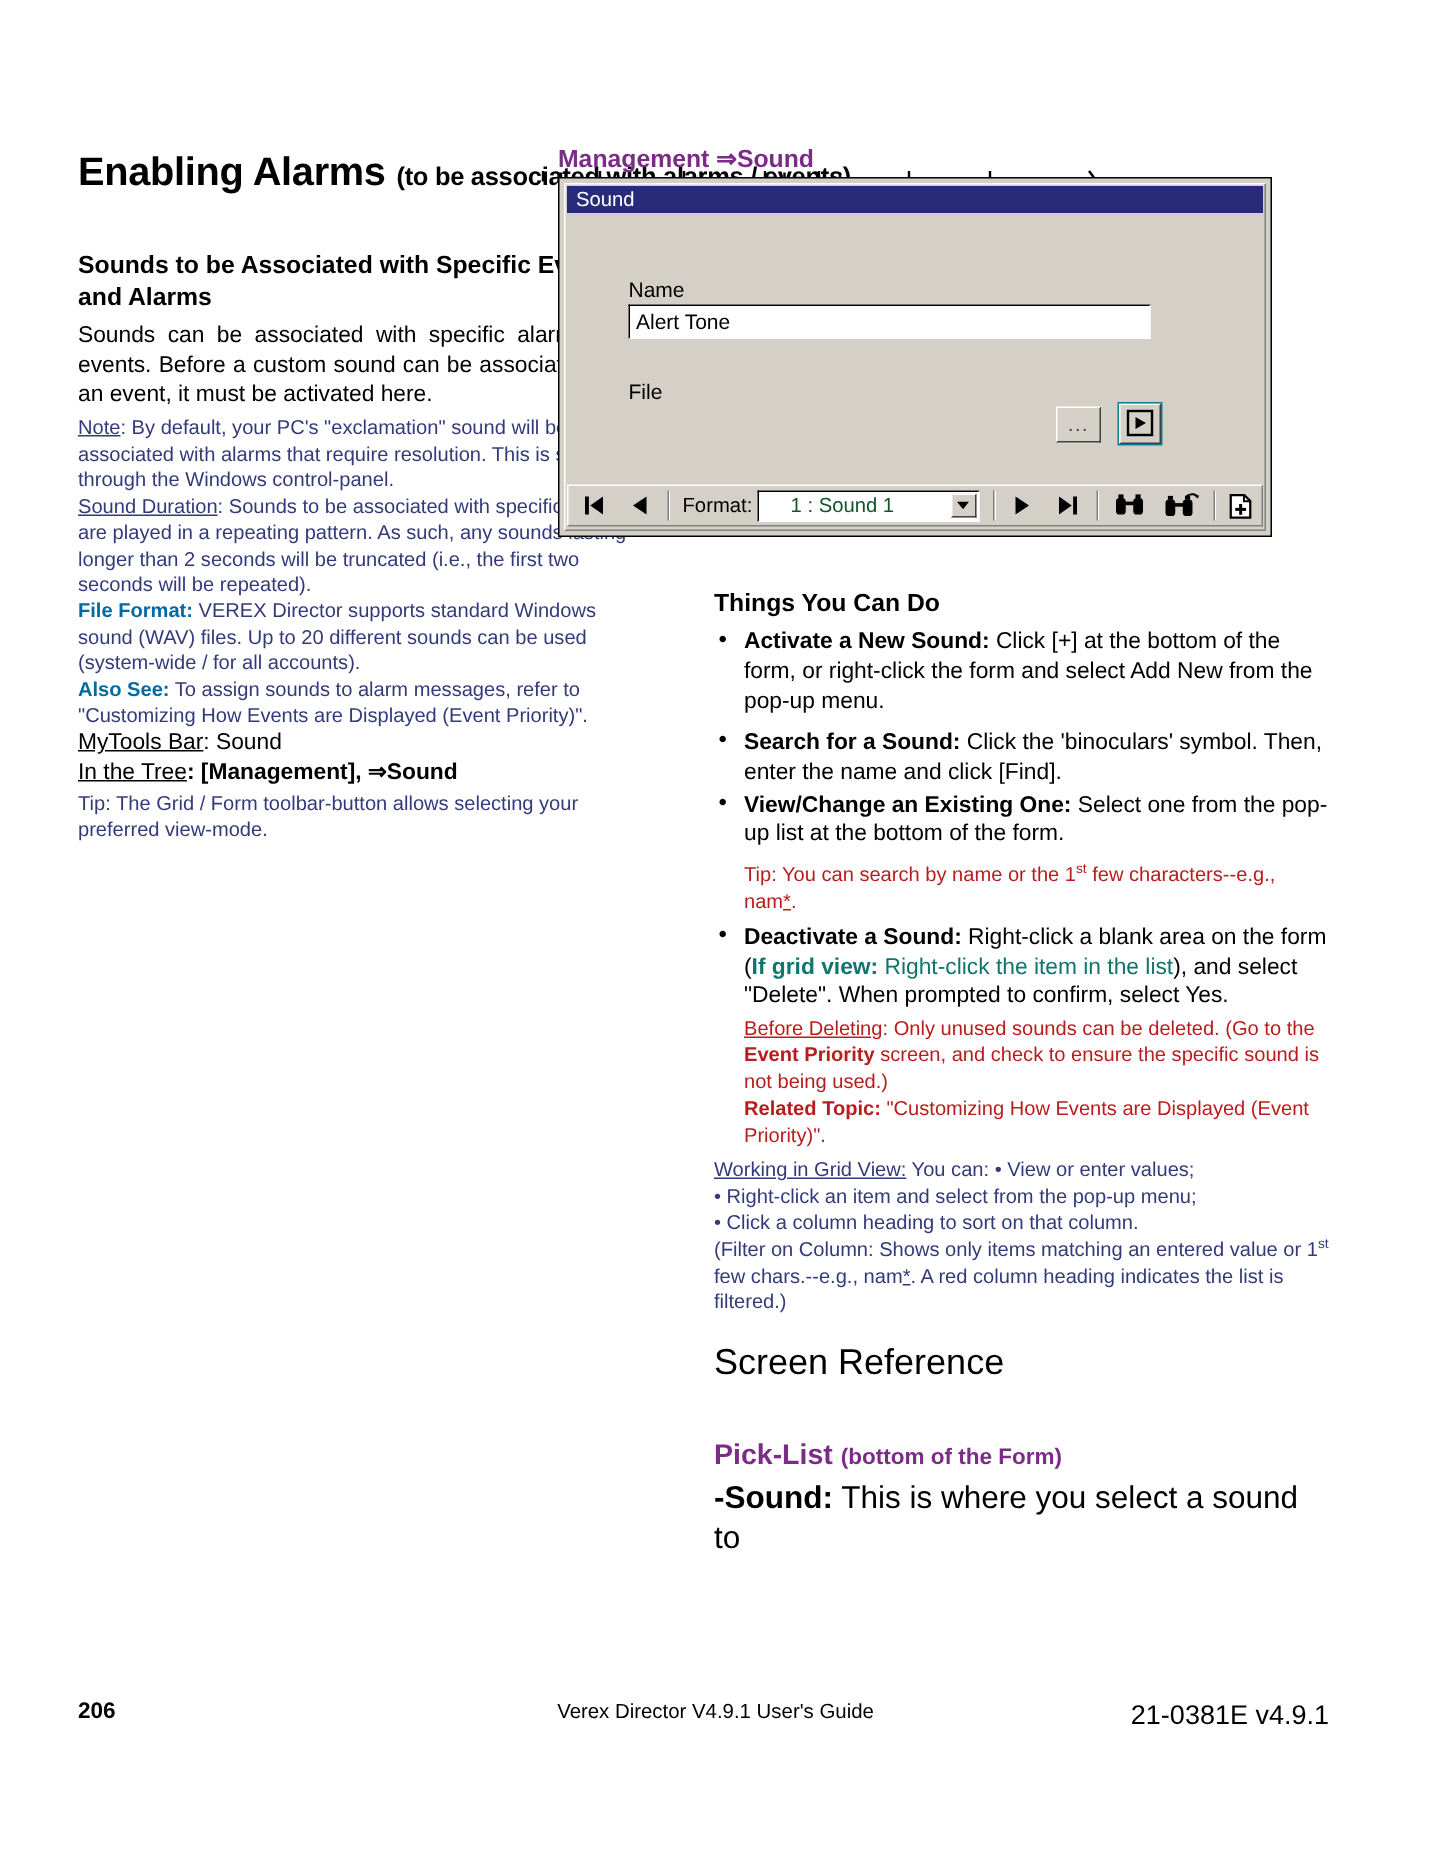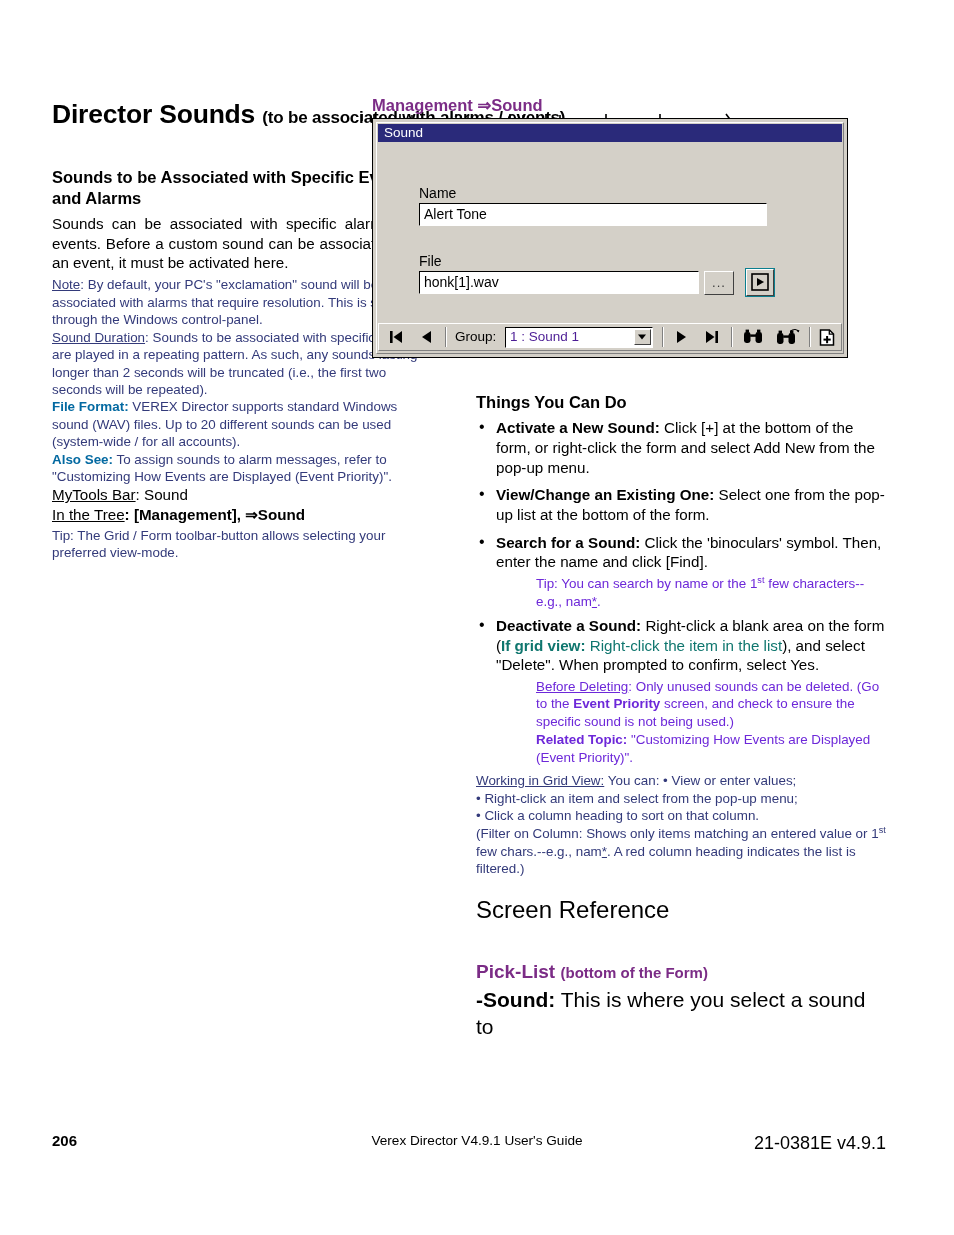--- a/index.html
+++ b/index.html
@@ -117,23 +117,22 @@
     position: absolute;
     left: 3px;
     top: -1px;
     font-size: 16px;
   }
   ul.things > li.nobullet { padding-left: 20px; margin-bottom: 6px;}
   ul.things > li.nobullet::before { content: ""; }
   .tip {
     font-size: 13.4px;
     line-height: 1.30;
-    color: #6d28d9;
+    color: #b91c1c;
     margin-top: 3px;
-    margin-left: 40px;
   }
   .blue { color: #0f766e; }
   sup { font-size: 0.68em; vertical-align: super; }
 
   .gridview {
     font-size: 13.4px;
     line-height: 1.31;
     color: #333a7a;
     margin-top: 6px;
   }
@@ -299,22 +298,22 @@
     top: 3px;
     height: 21px;
     background: #ffffff;
     border-left: 1.5px solid #000;
     border-top: 1.5px solid #000;
     border-right: 1px solid #ffffff;
     border-bottom: 1px solid #ffffff;
     box-sizing: border-box;
     font-size: 13.5px;
     line-height: 18px;
-    padding-left: 4px;
-    color: #4c1d95;
+    padding-left: 21px;
+    color: #14532d;
     white-space: nowrap;
     overflow: hidden;
   }
   .combo-arrow {
     position: absolute;
     right: 1px; top: 1px;
     width: 17px; height: 16px;
     background: #d4d0c8;
     border-left: 1.5px solid #ffffff;
     border-top: 1.5px solid #ffffff;
@@ -334,21 +333,21 @@
     z-index: 15;
   }
 </style>
 </head>
 <body>
 
 <div class="page">
 
   <div class="col-left">
 
-    <h1 class="chapter"><span>Director Sounds</span> <span class="sub">(to be associated with alarms / events)</span></h1>
+    <h1 class="chapter"><span>Enabling Alarms</span> <span class="sub">(to be associated with alarms / events)</span></h1>
 
     <h2 class="sect" style="margin-top:38px;">Sounds to be Associated with Specific Events and Alarms</h2>
 
     <p class="body">Sounds can be associated with specific alarms and events.  Before a custom sound can be associated with an event, it must be activated here.</p>
 
     <p class="note"><span class="u">Note</span><span>:  By default, your PC's "exclamation" sound will be associated with alarms that require resolution.  This is set through the Windows control-panel.</span></p>
 
     <p class="note"><span class="u">Sound Duration</span><span>:  Sounds to be associated with specific alarms are played in a repeating pattern.  As such, any sounds lasting longer than 2 seconds will be truncated (i.e., the first two seconds will be repeated).</span></p>
 
     <p class="note"><b>File Format:</b><span>  VEREX Director supports standard Windows sound (WAV) files.  Up to 20 different sounds can be used (system-wide / for all accounts).</span></p>
@@ -364,23 +363,23 @@
   </div>
 
   <div class="col-right">
 
     <h2 class="sect">Things You Can Do</h2>
 
     <ul class="things">
 
       <li><b>Activate a New Sound:</b><span>  Click [+] at the bottom of the form, or right-click the form and select Add New from the pop-up menu.</span></li>
 
+      <li style="margin-bottom:2px;"><b>Search for a Sound:</b><span>  Click the 'binoculars' symbol.  Then, enter the name and click [Find].</span></li>
+
       <li><b>View/Change an Existing One:</b><span>  Select one from the pop-up list at the bottom of the form.</span></li>
-
-      <li style="margin-bottom:2px;"><b>Search for a Sound:</b><span>  Click the 'binoculars' symbol.  Then, enter the name and click [Find].</span></li>
 
       <li class="nobullet">
         <div class="tip"><span>Tip:  You can search by name or the 1</span><sup>st</sup><span> few characters--e.g., nam</span><span class="u">*</span><span>.</span></div>
       </li>
 
       <li style="margin-bottom:2px;"><b>Deactivate a Sound:</b><span>  Right-click a blank area on the form (</span><b class="blue">If grid view:</b><span class="blue"> Right-click the item in the list</span><span>), and select "Delete".  When prompted to confirm, select Yes.</span></li>
 
       <li class="nobullet">
         <div class="tip"><span class="u">Before Deleting</span><span>:  Only unused sounds can be deleted.  (Go to the </span><b>Event Priority</b><span> screen, and check to ensure the specific sound is not being used.)</span></div>
         <div class="tip" style="margin-top:1px;"><b>Related Topic:</b><span>  "Customizing How Events are Displayed (Event Priority)".</span></div>
@@ -418,21 +417,20 @@
     <div class="titlebar">
       <span>Sound</span>
     </div>
 
     <div class="dlg-body">
 
       <div class="fld-label" style="left:46px; top:42px;">Name</div>
       <div class="txtbox" style="left:46px; top:60px; width:348px; height:23px;">Alert Tone</div>
 
       <div class="fld-label" style="left:46px; top:110px;">File</div>
-      <div class="txtbox" style="left:46px; top:128px; width:280px; height:23px;">honk[1].wav</div>
 
       <div class="btn3d" style="left:331px; top:128px; width:30px; height:24px;">
         <span class="dots">...</span>
       </div>
 
       <div class="btn3d btn-focus" style="left:373px; top:126px; width:28px; height:27px;">
         <svg width="26" height="25" viewBox="0 0 26 25">
           <rect x="5" y="4" width="16" height="16" fill="none" stroke="#000" stroke-width="1.6"></rect>
           <polygon points="10,8 10,16 17,12" fill="#000"></polygon>
         </svg>
@@ -449,21 +447,21 @@
       </div>
 
       <div class="tb-icon" style="left:38px; width:22px;">
         <svg width="20" height="18" viewBox="0 0 20 18">
           <polygon points="14,3 14,15 5,9" fill="#000"></polygon>
         </svg>
       </div>
 
       <div class="tb-sep" style="left:66px;"></div>
 
-      <div class="grouplabel" style="left:76px;">Group:</div>
+      <div class="grouplabel" style="left:76px;">Format:</div>
 
       <div class="combo" style="left:126px; width:148px;">
         <span>1 : Sound 1</span>
         <span class="combo-arrow">
           <svg width="14" height="13" viewBox="0 0 14 13">
             <polygon points="3,4.5 11,4.5 7,9.5" fill="#000"></polygon>
           </svg>
         </span>
       </div>
 

